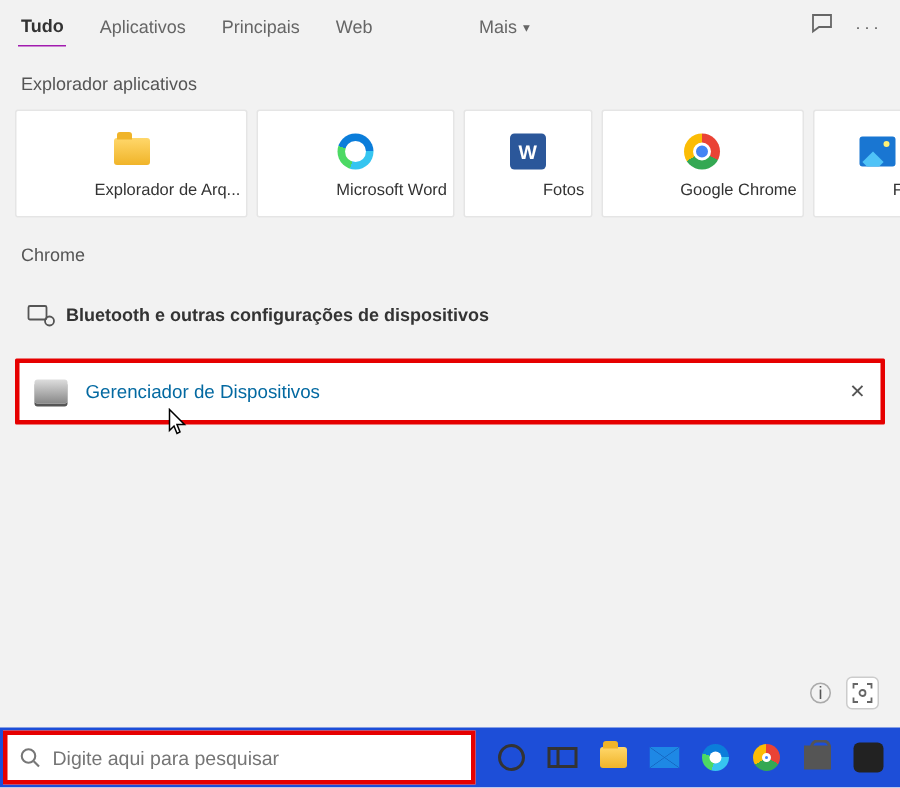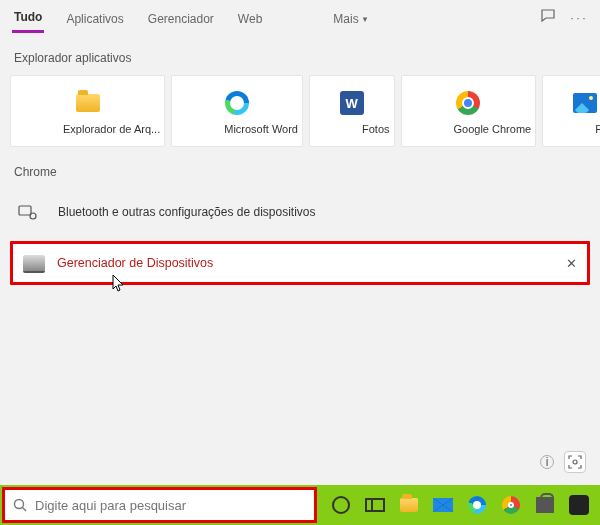--- a/index.html
+++ b/index.html
@@ -1,45 +1,45 @@
 <!DOCTYPE html>
 <html><head>
 <meta charset="utf-8">
 <style>
 * { margin: 0; padding: 0; box-sizing: border-box; font-family: 'Segoe UI', sans-serif; }
 body { width: 600px; height: 525px; background: #f2f2f2; overflow: hidden; position: relative; }
 
 .tabs { display: flex; align-items: center; padding: 6px 12px 0; gap: 20px; font-size: 12px; color: #666; position: relative; }
 .tab { padding: 4px 2px 6px; cursor: pointer; }
-.tab.active { color: #333; font-weight: 600; border-bottom: 3px solid #a21caf; }
+.tab.active { color: #333; font-weight: 600; border-bottom: 1px solid #a21caf; }
 .tab-more { display: flex; align-items: center; gap: 4px; margin-left: 47px; }
 .tabs-right { position: absolute; right: 12px; top: 8px; display: flex; gap: 14px; align-items: center; color: #666; }
 
 .section-label { font-size: 12px; color: #555; padding: 18px 14px 10px; }
 
 .tiles { display: flex; gap: 6px; padding: 0 10px; }
 .tile { flex: 1; background: #fff; border: 1px solid #e5e5e5; border-radius: 2px; display: flex; flex-direction: column; align-items: center; justify-content: center; padding: 12px 4px 10px; cursor: pointer; min-height: 72px; }
 .tile-icon { width: 28px; height: 28px; margin-bottom: 6px; display: flex; align-items: center; justify-content: center; }
 .tile-label { font-size: 11px; color: #333; text-align: center; white-space: nowrap; overflow: hidden; text-overflow: ellipsis; max-width: 100%; margin-left: 48px; }
 
 .recent-list { padding: 4px 10px; }
-.recent-item { display: flex; align-items: center; gap: 20px; padding: 8px 6px; font-size: 12px; color: #333; cursor: pointer; }
+.recent-item { display: flex; align-items: center; gap: 6px; padding: 8px 6px; font-size: 12px; color: #333; cursor: pointer; font-weight: bold; }
 .recent-icon { width: 22px; height: 22px; display: flex; align-items: center; justify-content: center; }
 
 .highlight-box { border: 3px solid #e60000; background: #fff; margin: 6px 10px; padding: 8px 10px; display: flex; align-items: center; gap: 12px; position: relative; border-radius: 1px; }
 .highlight-box .close-x { position: absolute; right: 10px; top: 50%; transform: translateY(-50%); color: #555; cursor: pointer; font-size: 13px; }
-.hl-label { font-size: 12.5px; color: #b91c1c; }
+.hl-label { font-size: 12.5px; color: #0369a1; }
 .hl-icon { width: 22px; height: 22px; display: flex; align-items: center; justify-content: center; }
 .cursor-arrow { position: absolute; left: 99px; top: 30px; pointer-events: none; }
 
 .bottom-tools { position: absolute; right: 14px; bottom: 52px; display: flex; align-items: center; gap: 10px; color: #555; }
 .bottom-tools .info { font-size: 12px; border: 1px solid #aaa; border-radius: 50%; width: 14px; height: 14px; display: flex; align-items: center; justify-content: center; }
 .scan-icon { width: 22px; height: 22px; border: 1px solid #ccc; border-radius: 4px; display: flex; align-items: center; justify-content: center; background: #fff; }
 
-.taskbar { position: absolute; bottom: 0; left: 0; right: 0; height: 40px; background: #84cc16; display: flex; align-items: center; }
+.taskbar { position: absolute; bottom: 0; left: 0; right: 0; height: 40px; background: #1d4ed8; display: flex; align-items: center; }
 .search-box { border: 3px solid #e60000; background: #fff; height: 36px; width: 315px; margin-left: 2px; display: flex; align-items: center; padding: 0 8px; gap: 8px; }
 .search-box input { border: none; outline: none; font-size: 13px; flex: 1; background: transparent; color: #555; }
 .tb-icons { display: flex; align-items: center; gap: 10px; margin-left: 12px; }
 .tb-icon { width: 24px; height: 24px; display: flex; align-items: center; justify-content: center; cursor: pointer; }
 
 
 .ic-folder { width: 24px; height: 18px; background: linear-gradient(#ffd76a,#f0b429); border-radius: 2px; position: relative; }
 .ic-folder::before { content:''; position:absolute; top:-4px; left:2px; width:10px; height:5px; background:#f0b429; border-radius:2px 2px 0 0; }
 .ic-edge { width:24px; height:24px; border-radius:50%; background: conic-gradient(#0b7dda 0 25%, #36c5f0 25% 55%, #4cd964 55% 80%, #0b7dda 80% 100%); position:relative; }
 .ic-edge::after { content:''; position:absolute; inset:5px; background:#fff; border-radius:50%; }
@@ -60,21 +60,21 @@
 .ic-taskview::after{content:'';position:absolute;left:4px;top:-2px;bottom:-2px;width:2px;background:#333;}
 .chev { font-size: 9px; }
 .dots { letter-spacing: 2px; }
 </style>
 </head>
 <body>
 
 <div class="tabs">
   <div class="tab active">Tudo</div>
   <div class="tab">Aplicativos</div>
-  <div class="tab">Gerenciador</div>
+  <div class="tab">Principais</div>
   <div class="tab">Web</div>
   <div class="tab tab-more">
     <span>Mais</span>
     <span class="chev">▾</span>
   </div>
   <div class="tabs-right">
     <span>
       <svg width="16" height="16" viewBox="0 0 16 16">
           <path d="M2 2h12v8H6l-4 3V2z" fill="none" stroke="#666" stroke-width="1.2"></path>
         </svg>

